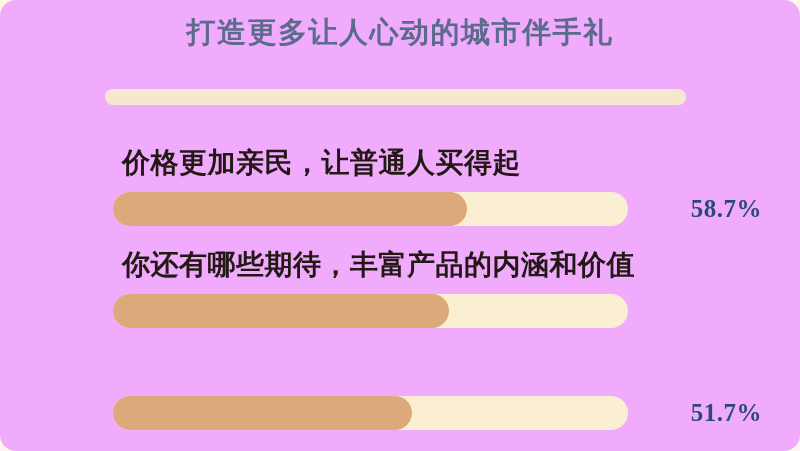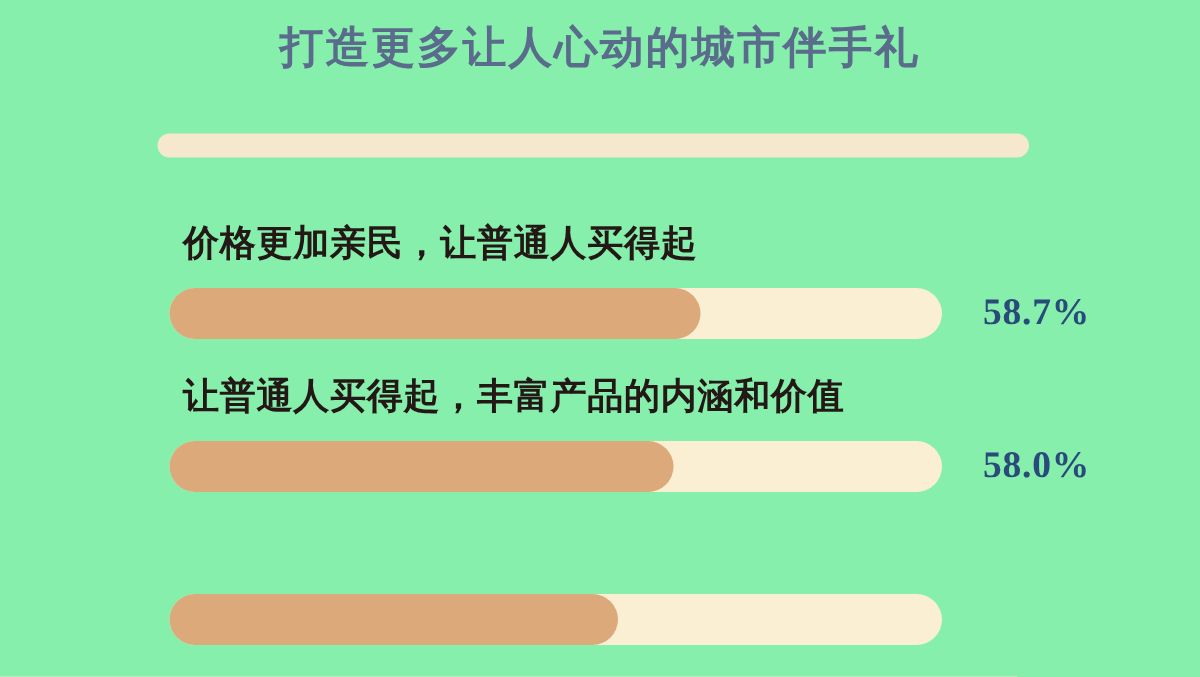--- a/index.html
+++ b/index.html
@@ -66,21 +66,21 @@
     left: 0;
     width: 800px;
     height: 100px;
   }
   .row-label {
     position: absolute;
     left: 122px;
     top: 0px;
     font-family: "Liberation Serif", "DejaVu Serif", serif;
     font-weight: bold;
-    font-size: 24px;
+    font-size: 28px;
     line-height: 30px;
     letter-spacing: 0.5px;
     color: #231815;
     white-space: nowrap;
   }
   .bar-wrap {
     position: absolute;
     left: 113px;
     top: 44px;
     width: 515px;
@@ -98,66 +98,66 @@
   .bar-fill {
     position: absolute;
     left: 0;
     top: 0;
     height: 34px;
     background: #DBA97A;
     border-radius: 17px;
   }
   .row-value {
     position: absolute;
-    left: 636px;
+    left: 652px;
     top: 44px;
     width: 110px;
     height: 34px;
     line-height: 34px;
     font-family: "Liberation Serif", "DejaVu Serif", serif;
     font-weight: bold;
     font-size: 25px;
     letter-spacing: 0.5px;
     color: #2A4A7C;
-    text-align: center;
+    text-align: right;
     white-space: nowrap;
   }
 </style>
 </head>
 <body style="background: rgb(253, 246, 233);">
 
-<div id="poll-card" style="background: #86efac;">
+<div id="poll-card" style="background: #f0abfc; border-radius: 16px;">
 
   <div id="title-underbar" style="background: rgb(245, 232, 206);"></div>
 
   <div id="title-block">
     <div class="title-line" id="title-line-1" style="color: rgb(90, 107, 140);">打造更多让人心动的城市伴手礼</div>
   </div>
 
   <div id="rows">
 
     <div class="poll-row" style="top:148px;">
       <div class="row-label" style="color: rgb(35, 24, 21);">价格更加亲民，让普通人买得起</div>
       <div class="bar-wrap">
         <div class="bar-track" style="background: rgb(251, 239, 211);"></div>
         <div class="bar-fill" style="width: 68.7%; background: rgb(219, 169, 122);"></div>
       </div>
       <div class="row-value" style="color: rgb(42, 74, 124);">58.7%</div>
     </div>
 
     <div class="poll-row" style="top:250px;">
-      <div class="row-label" style="color: rgb(35, 24, 21);">让普通人买得起，丰富产品的内涵和价值</div>
+      <div class="row-label" style="color: rgb(35, 24, 21);">你还有哪些期待，丰富产品的内涵和价值</div>
       <div class="bar-wrap">
         <div class="bar-track" style="background: rgb(251, 239, 211);"></div>
         <div class="bar-fill" style="width: 65.2%; background: rgb(219, 169, 122);"></div>
       </div>
-      <div class="row-value" style="color: rgb(42, 74, 124);">58.0%</div>
     </div>
 
     <div class="poll-row" style="top:352px;">
       <div class="bar-wrap">
         <div class="bar-track" style="background: rgb(251, 239, 211);"></div>
         <div class="bar-fill" style="width: 58.1%; background: rgb(219, 169, 122);"></div>
       </div>
+      <div class="row-value" style="color: rgb(42, 74, 124);">51.7%</div>
     </div>
 
   </div>
 </div>
 
 </body></html>

